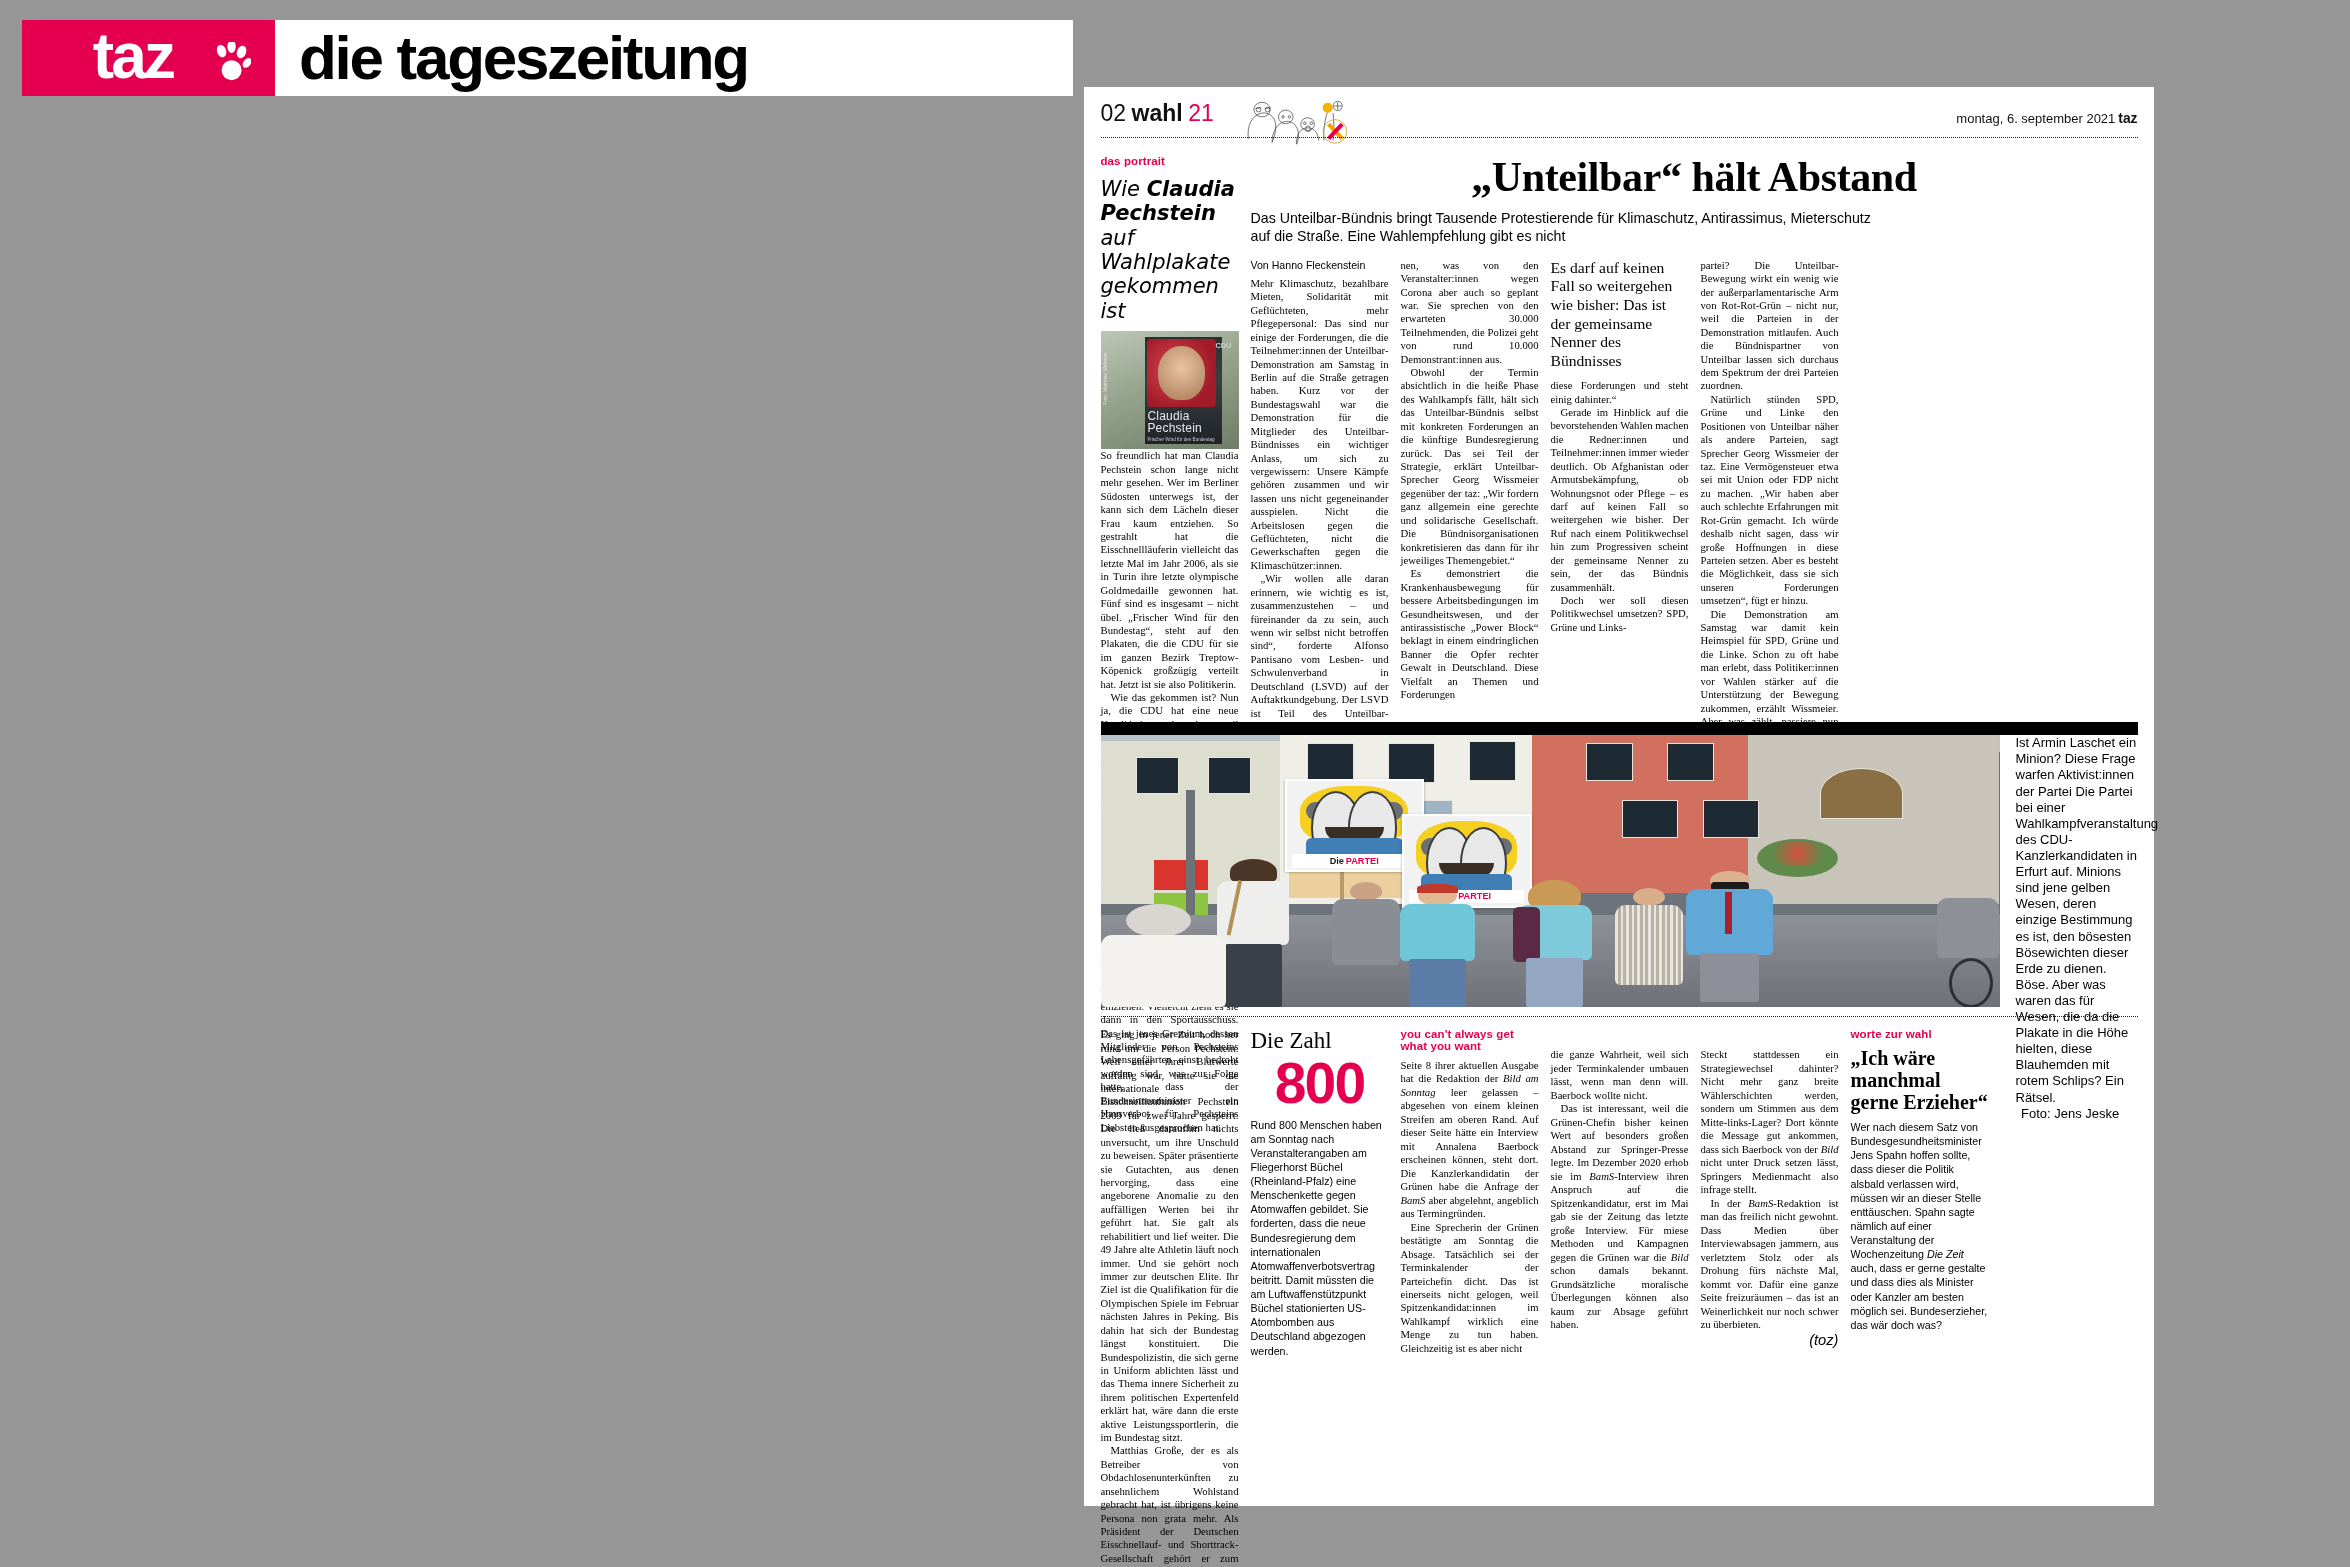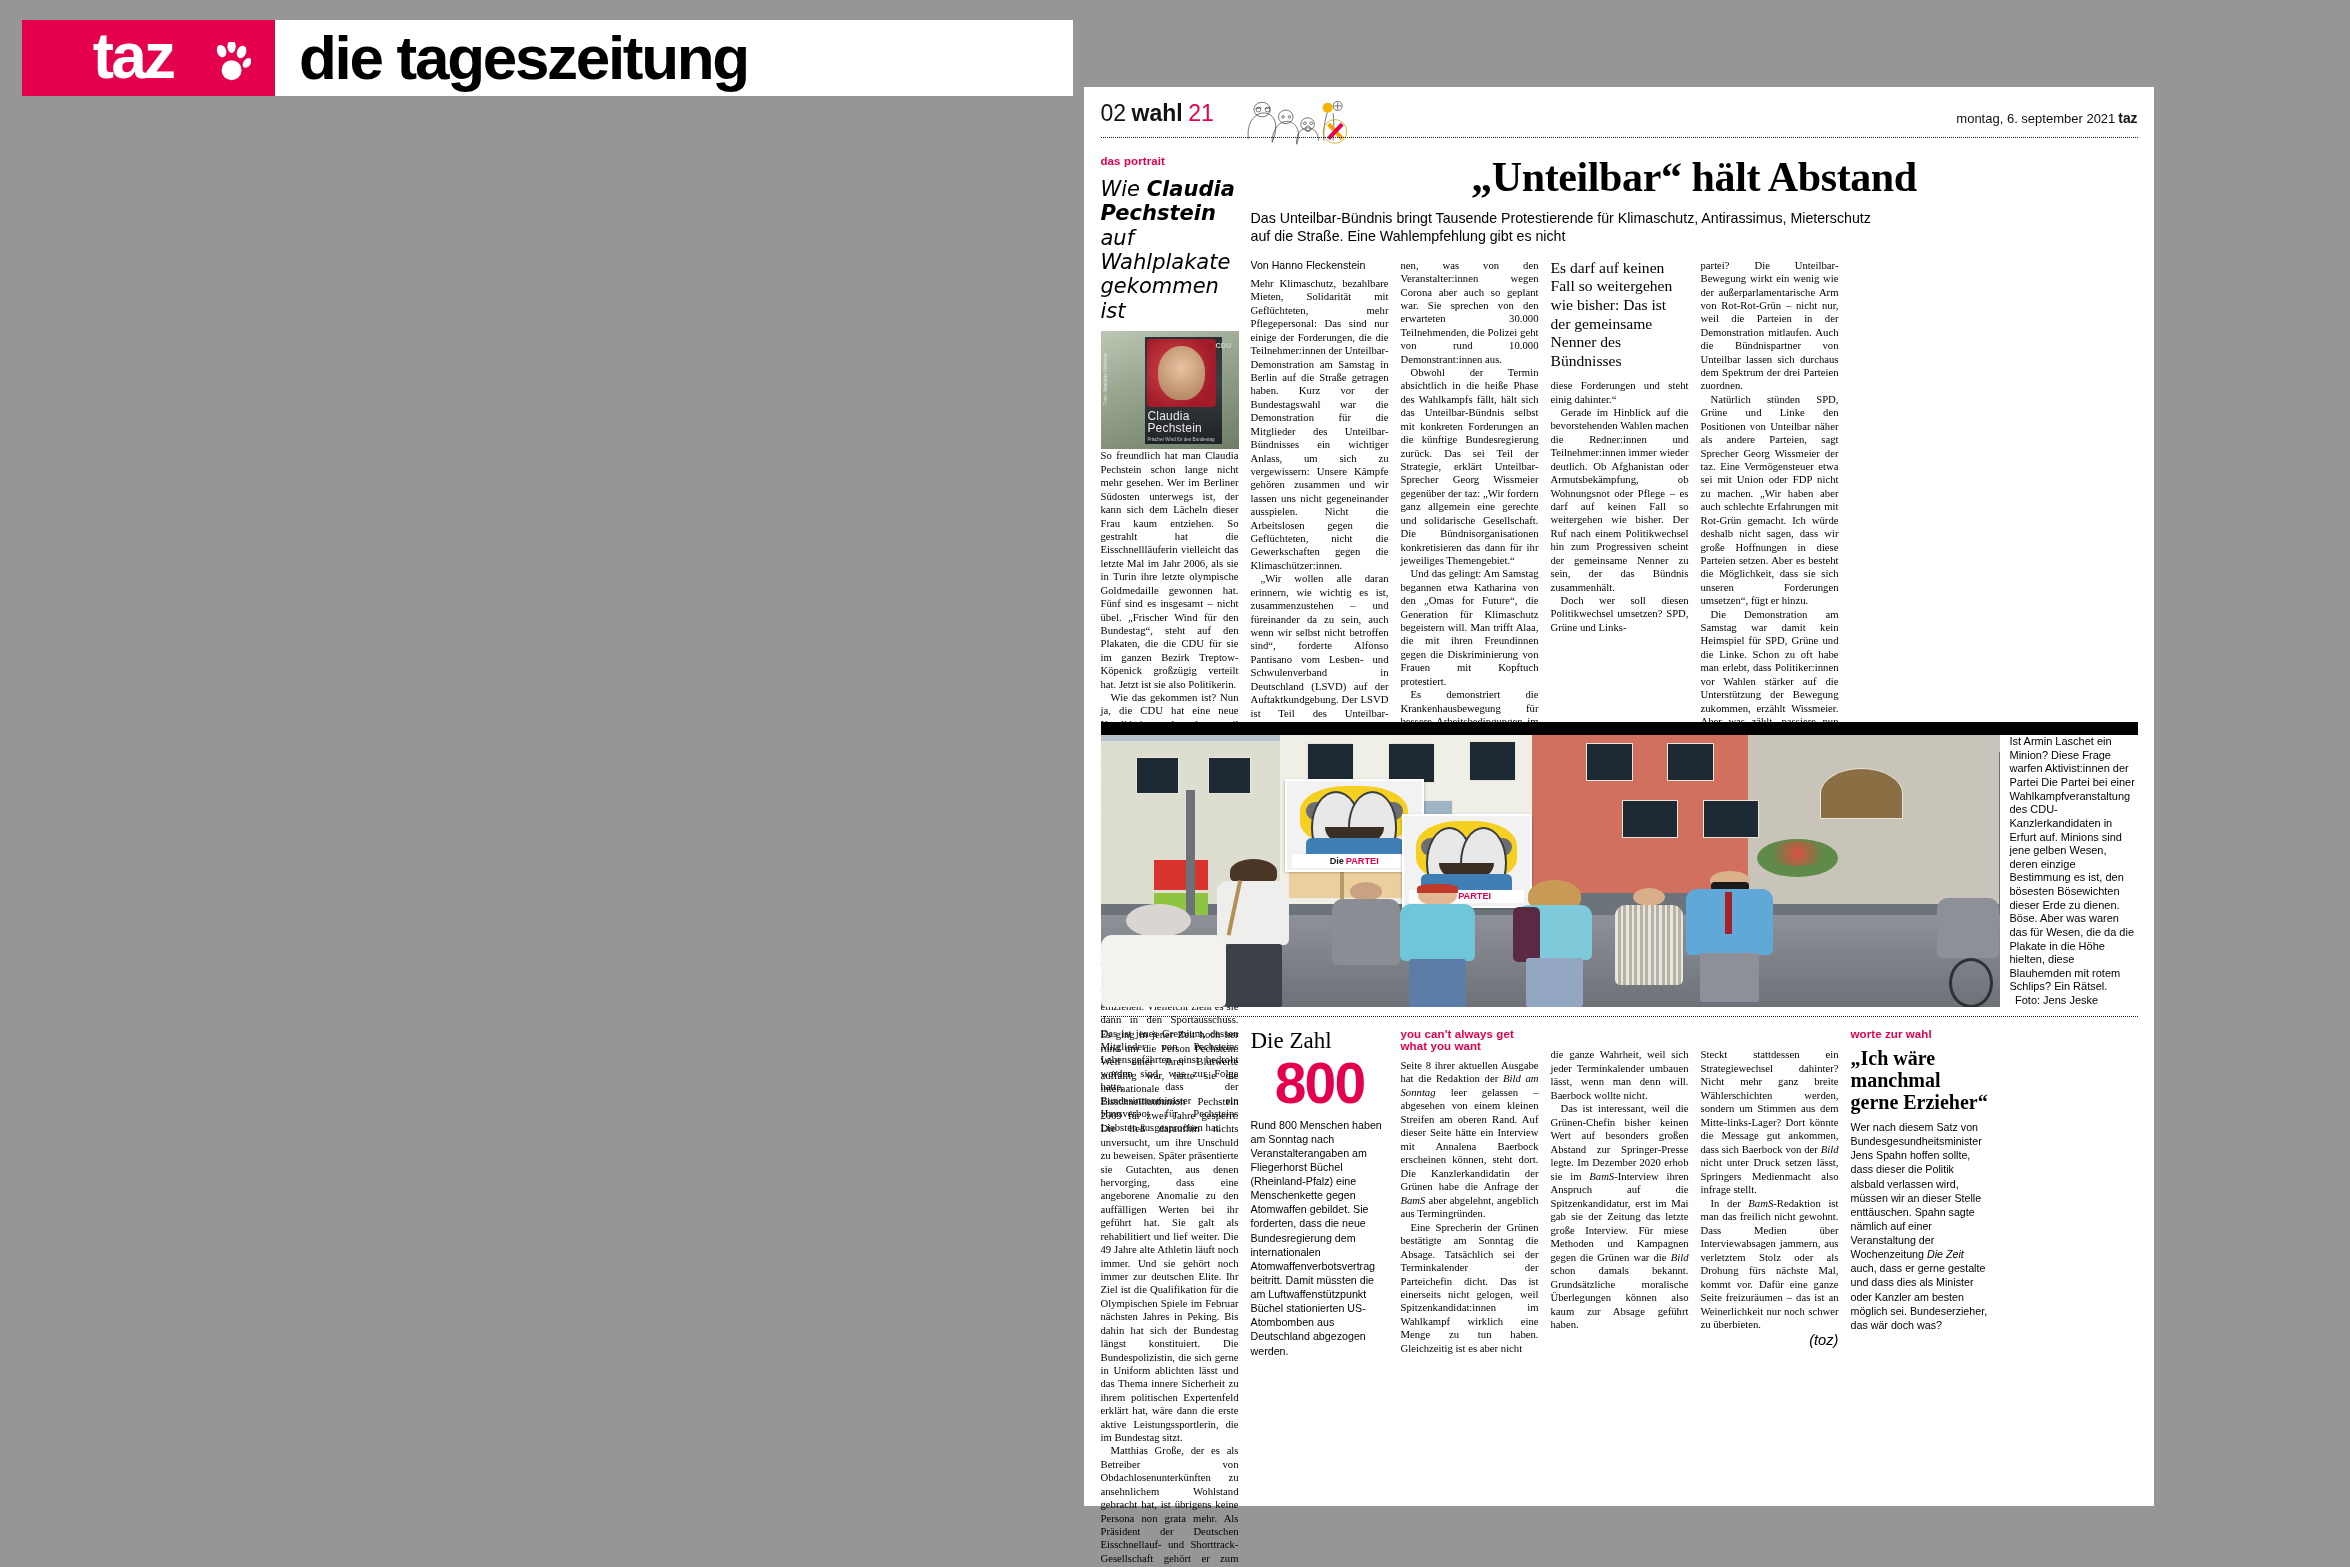--- a/index.html
+++ b/index.html
@@ -167,22 +167,22 @@
   }
   #bilderwahl-label b{font-weight:bold;}
 
   
   #photo-row{ display:flex; height:272px; }
   #photo{
     flex:1; position:relative; overflow:hidden;
     background:#6d737a;
   }
   #photo-caption{
-    width:138px; flex:none; padding-left:10px; box-sizing:border-box;
-    font-size:11px; line-height:1.24; color:#000;
+    width:138px; flex:none; padding-left:16px; box-sizing:border-box;
+    font-size:13px; line-height:1.24; color:#000;
   }
 
   
   .sky{position:absolute;left:0;top:0;right:0;height:6%;background:#b9c3cc;}
   .bld{position:absolute;}
   .win{position:absolute;background:#1d2a33;border:1.8px solid #e9e5dc;}
   .ground{position:absolute;left:0;right:0;bottom:0;height:34%;
     background:linear-gradient(180deg,#8e9198 0%,#7c8086 55%,#6e7278 100%);}
   .person{position:absolute;}
   .head{position:absolute;border-radius:50%;}
@@ -336,21 +336,20 @@
           </div>
           <div class="serif-body" id="art-c1">
               <p>Mehr Klimaschutz, bezahlbare Mieten, Solidarität mit Geflüchteten, mehr Pflegepersonal: Das sind nur einige der Forderungen, die die Teilnehmer:innen der Unteilbar-Demonstration am Samstag in Berlin auf die Straße getragen haben. Kurz vor der Bundestagswahl war die Demonstration für die Mitglieder des Unteilbar-Bündnisses ein wichtiger Anlass, um sich zu vergewissern: Unsere Kämpfe gehören zusammen und wir lassen uns nicht gegeneinander ausspielen. Nicht die Arbeitslosen gegen die Geflüchteten, nicht die Gewerkschaften gegen die Klimaschützer:innen.</p>
               <p>„Wir wollen alle daran erinnern, wie wichtig es ist, zusammenzustehen – und füreinander da zu sein, auch wenn wir selbst nicht betroffen sind“, forderte Alfonso Pantisano vom Lesben- und Schwulenverband in Deutschland (LSVD) auf der Auftaktkundgebung. Der LSVD ist Teil des Unteilbar-Bündnisses und hatte gemeinsam mit rund 350 weiteren Organisationen, Vereinen und Initiativen zu der Demo am Samstag aufgerufen. Tausende waren dem Appell gefolgt, die Zahl der Teilnehmer:innen war geringer als bei früheren Demonstratio-</p>
             </div>
         </div>
         <div class="acol">
           <div class="serif-body" id="art-c2">
               <p>nen, was von den Veranstalter:innen wegen Corona aber auch so geplant war. Sie sprechen von den erwarteten 30.000 Teilnehmenden, die Polizei geht von rund 10.000 Demonstrant:innen aus.</p>
               <p>Obwohl der Termin absichtlich in die heiße Phase des Wahlkampfs fällt, hält sich das Unteilbar-Bündnis selbst mit konkreten Forderungen an die künftige Bundesregierung zurück. Das sei Teil der Strategie, erklärt Unteilbar-Sprecher Georg Wissmeier gegenüber der taz: „Wir fordern ganz allgemein eine gerechte und solidarische Gesellschaft. Die Bündnisorganisationen konkretisieren das dann für ihr jeweiliges Themengebiet.“</p>
-              <p>Und das gelingt: Am Samstag begannen etwa Katharina von den „Omas for Future“, die Generation für Klimaschutz begeistern will. Man trifft Alaa, die mit ihren Freundinnen gegen die Diskriminierung von Frauen mit Kopftuch protestiert.</p>
               <p>Es demonstriert die Krankenhausbewegung für bessere Arbeitsbedingungen im Gesundheitswesen, und der antirassistische „Power Block“ beklagt in einem eindringlichen Banner die Opfer rechter Gewalt in Deutschland. Diese Vielfalt an Themen und Forderungen</p>
             </div>
         </div>
         <div class="acol">
           <div class="pullquote">Es darf auf keinen Fall so weitergehen wie bisher: Das ist der gemeinsame Nenner des Bündnisses</div>
           <div class="serif-body" id="art-c3">
               <p>diese Forderungen und steht einig dahinter.“</p>
               <p>Gerade im Hinblick auf die bevorstehenden Wahlen machen die Redner:innen und Teilnehmer:innen immer wieder deutlich. Ob Afghanistan oder Armutsbekämpfung, ob Wohnungsnot oder Pflege – es darf auf keinen Fall so weitergehen wie bisher. Der Ruf nach einem Politikwechsel hin zum Progressiven scheint der gemeinsame Nenner zu sein, der das Bündnis zusammenhält.</p>
               <p>Doch wer soll diesen Politikwechsel umsetzen? SPD, Grüne und Links-</p>
             </div>

